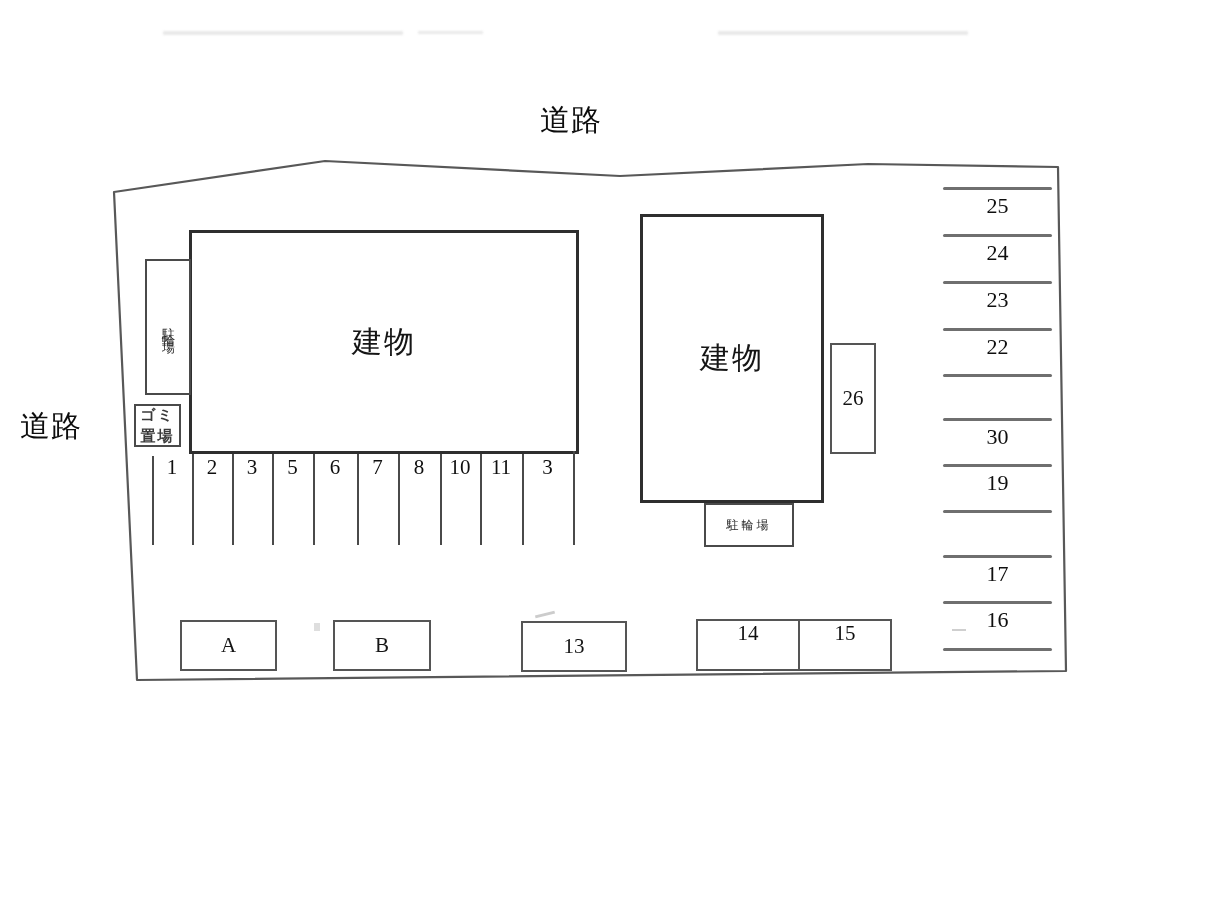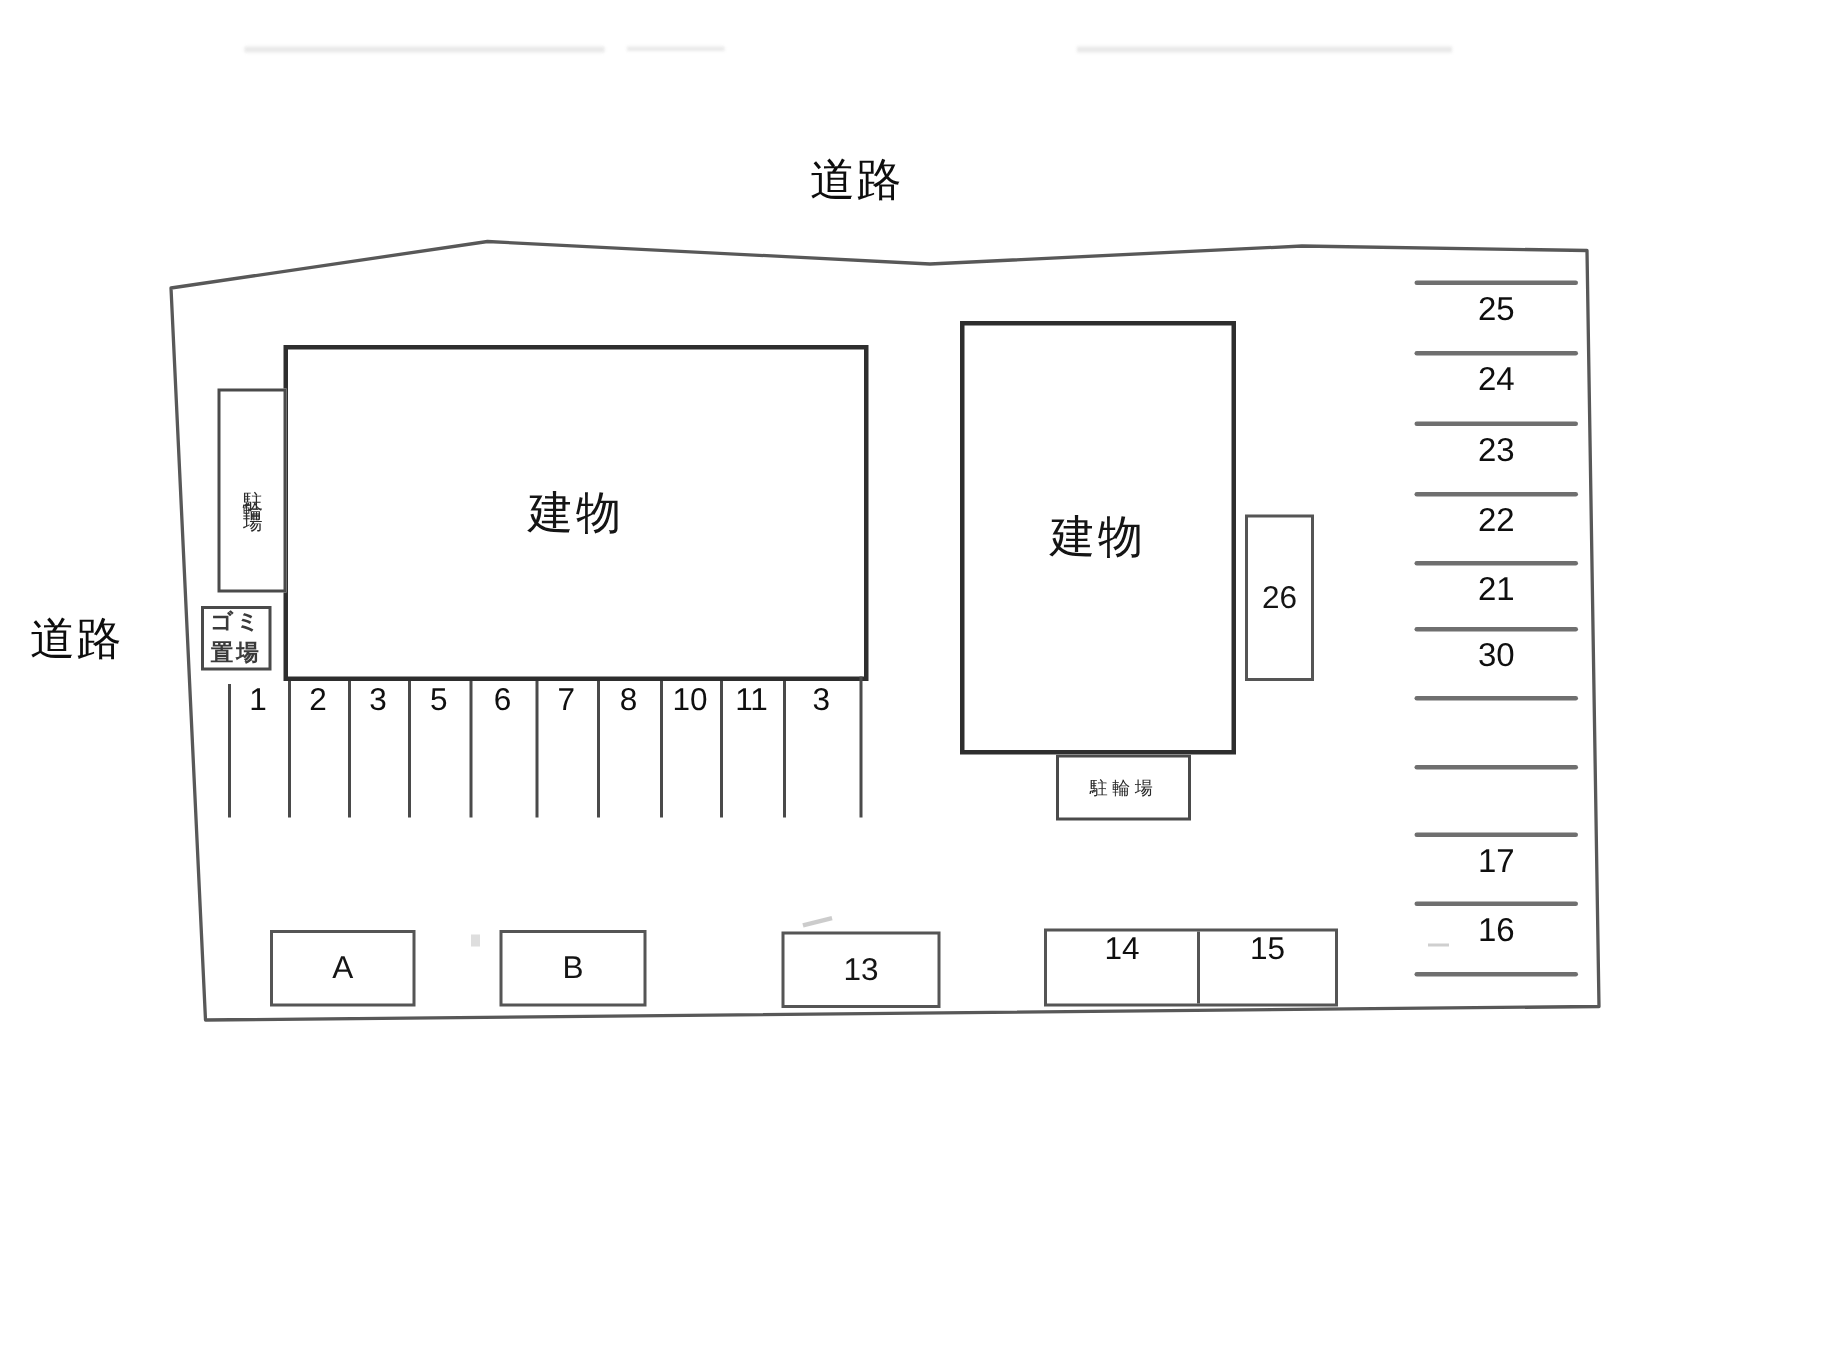--- a/index.html
+++ b/index.html
@@ -1,18 +1,18 @@
 <!DOCTYPE html>
 <html><head>
 <meta charset="utf-8">
 <style>
   html,body{margin:0;padding:0;background:#ffffff;}
   .canvas{
     position:relative;width:1229px;height:904px;background:#ffffff;
-    font-family:Liberation Sans, sans-serif;color:#151515;overflow:hidden;
+    font-family:Liberation Serif, serif;color:#151515;overflow:hidden;
   }
   .abs{position:absolute;}
   .road-label{font-size:30px;letter-spacing:1px;color:#0d0d0d;}
   .building{
     position:absolute;border:3px solid #2e2e2e;background:#ffffff;
     display:flex;align-items:center;justify-content:center;
   }
   .building .bl{font-size:30px;letter-spacing:2px;}
   .smallbox{
     position:absolute;border:2px solid #4a4a4a;background:#ffffff;
@@ -141,25 +141,25 @@
     </div>
   <div class="num-cell rc-cell" style="left:943px;top:237px;width:109px;height:44px;">
       <span>24</span>
     </div>
   <div class="num-cell rc-cell" style="left:943px;top:284px;width:109px;height:44px;">
       <span>23</span>
     </div>
   <div class="num-cell rc-cell" style="left:943px;top:331px;width:109px;height:43px;">
       <span>22</span>
     </div>
-  <div class="num-cell rc-cell" style="left:943px;top:377px;width:109px;height:41px;">
-      <span>21</span>
-    </div>
   <div class="num-cell rc-cell" style="left:943px;top:421px;width:109px;height:43px;">
       <span>30</span>
+    </div>
+  <div class="num-cell rc-cell" style="left:943px;top:467px;width:109px;height:43px;">
+      <span>19</span>
     </div>
   <div class="num-cell rc-cell" style="left:943px;top:558px;width:109px;height:43px;">
       <span>17</span>
     </div>
   <div class="num-cell rc-cell" style="left:943px;top:604px;width:109px;height:44px;">
       <span>16</span>
     </div>
 
   <div class="stall-box" style="left:180px;top:620px;width:93px;height:47px;">
     <span>A</span>

